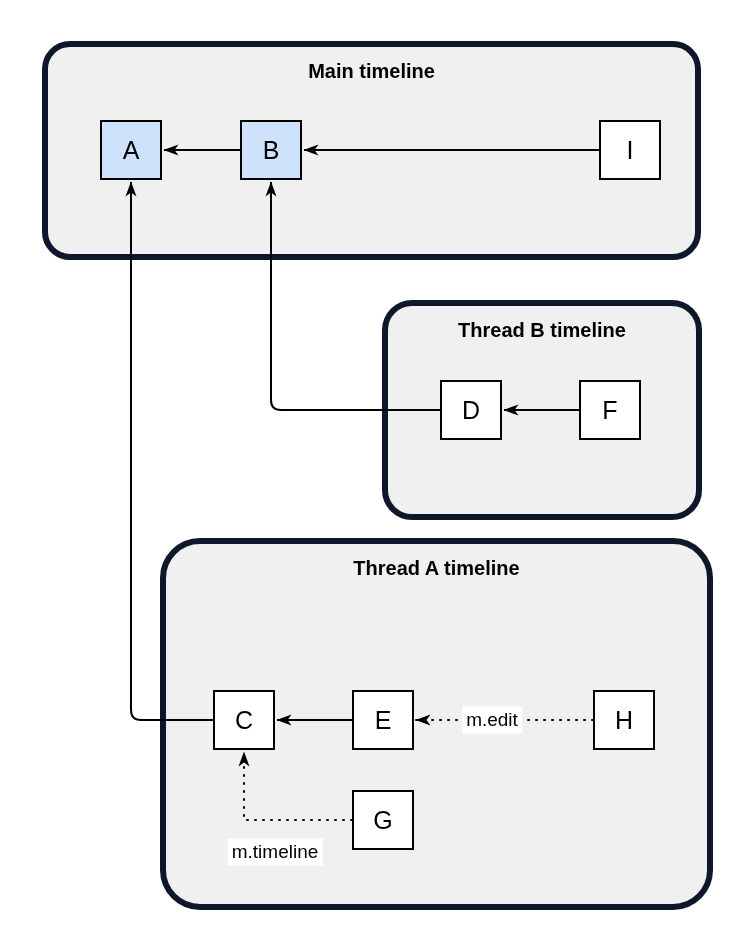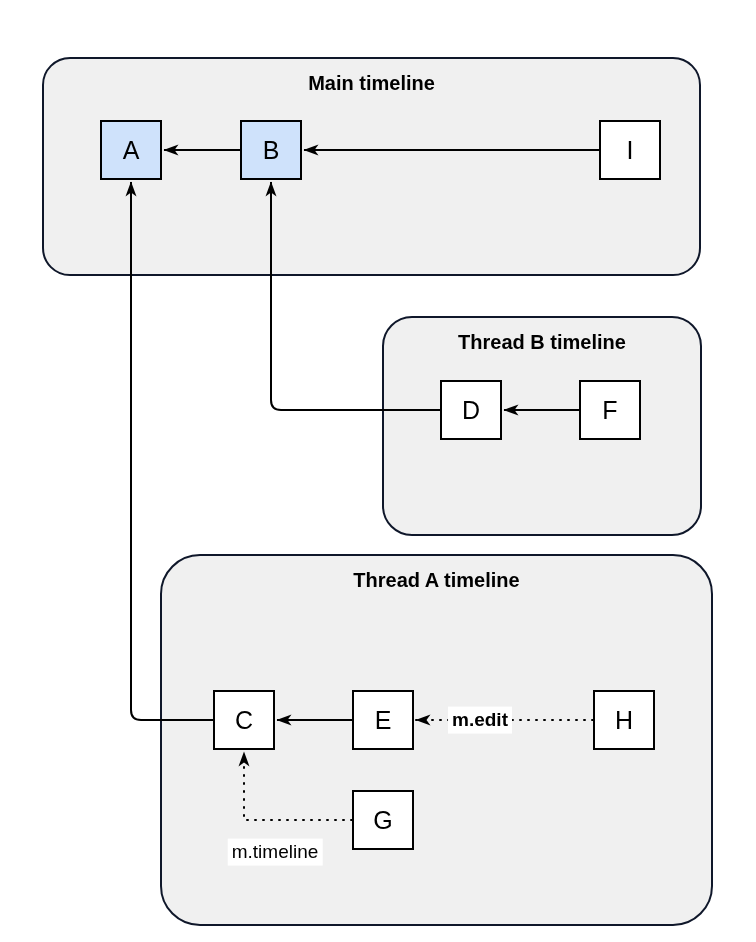--- a/index.html
+++ b/index.html
@@ -11,23 +11,22 @@
   .stage {
     position: relative;
     width: 756px;
     height: 942px;
     background: #ffffff;
     overflow: hidden;
   }
   .container {
     position: absolute;
     background: #f0f0f0;
-    border: 2px solid #0f172a;
+    border: 6px solid #0f172a;
     box-sizing: border-box;
-    margin-top: 16px;
   }
   .container--main   { left: 42px;  top: 41px;  width: 659px; height: 219px; border-radius: 28px; }
   .container--threadb{ left: 382px; top: 300px; width: 320px; height: 220px; border-radius: 30px; }
   .container--threada{ left: 160px; top: 538px; width: 553px; height: 372px; border-radius: 40px; }
   .container-title {
     position: absolute;
     top: 13px;
     left: 50%;
     transform: translateX(-50%);
     font-size: 20px;
@@ -79,21 +78,21 @@
   .edge-label {
     position: absolute;
     transform: translate(-50%, -50%);
     background: #ffffff;
     color: #000000;
     font-size: 19px;
     line-height: 1.2;
     padding: 2px 4px;
     white-space: nowrap;
   }
-  .edge-label--medit     { left: 480px; top: 720px; font-weight: bold; }
+  .edge-label--medit     { left: 492px; top: 720px; }
   .edge-label--mreaction { left: 275px; top: 852px; }
 </style>
 </head>
 <body>
 
 <div class="stage">
 
   <div class="container container--main">
     <span class="container-title">Main timeline</span>
   </div>

